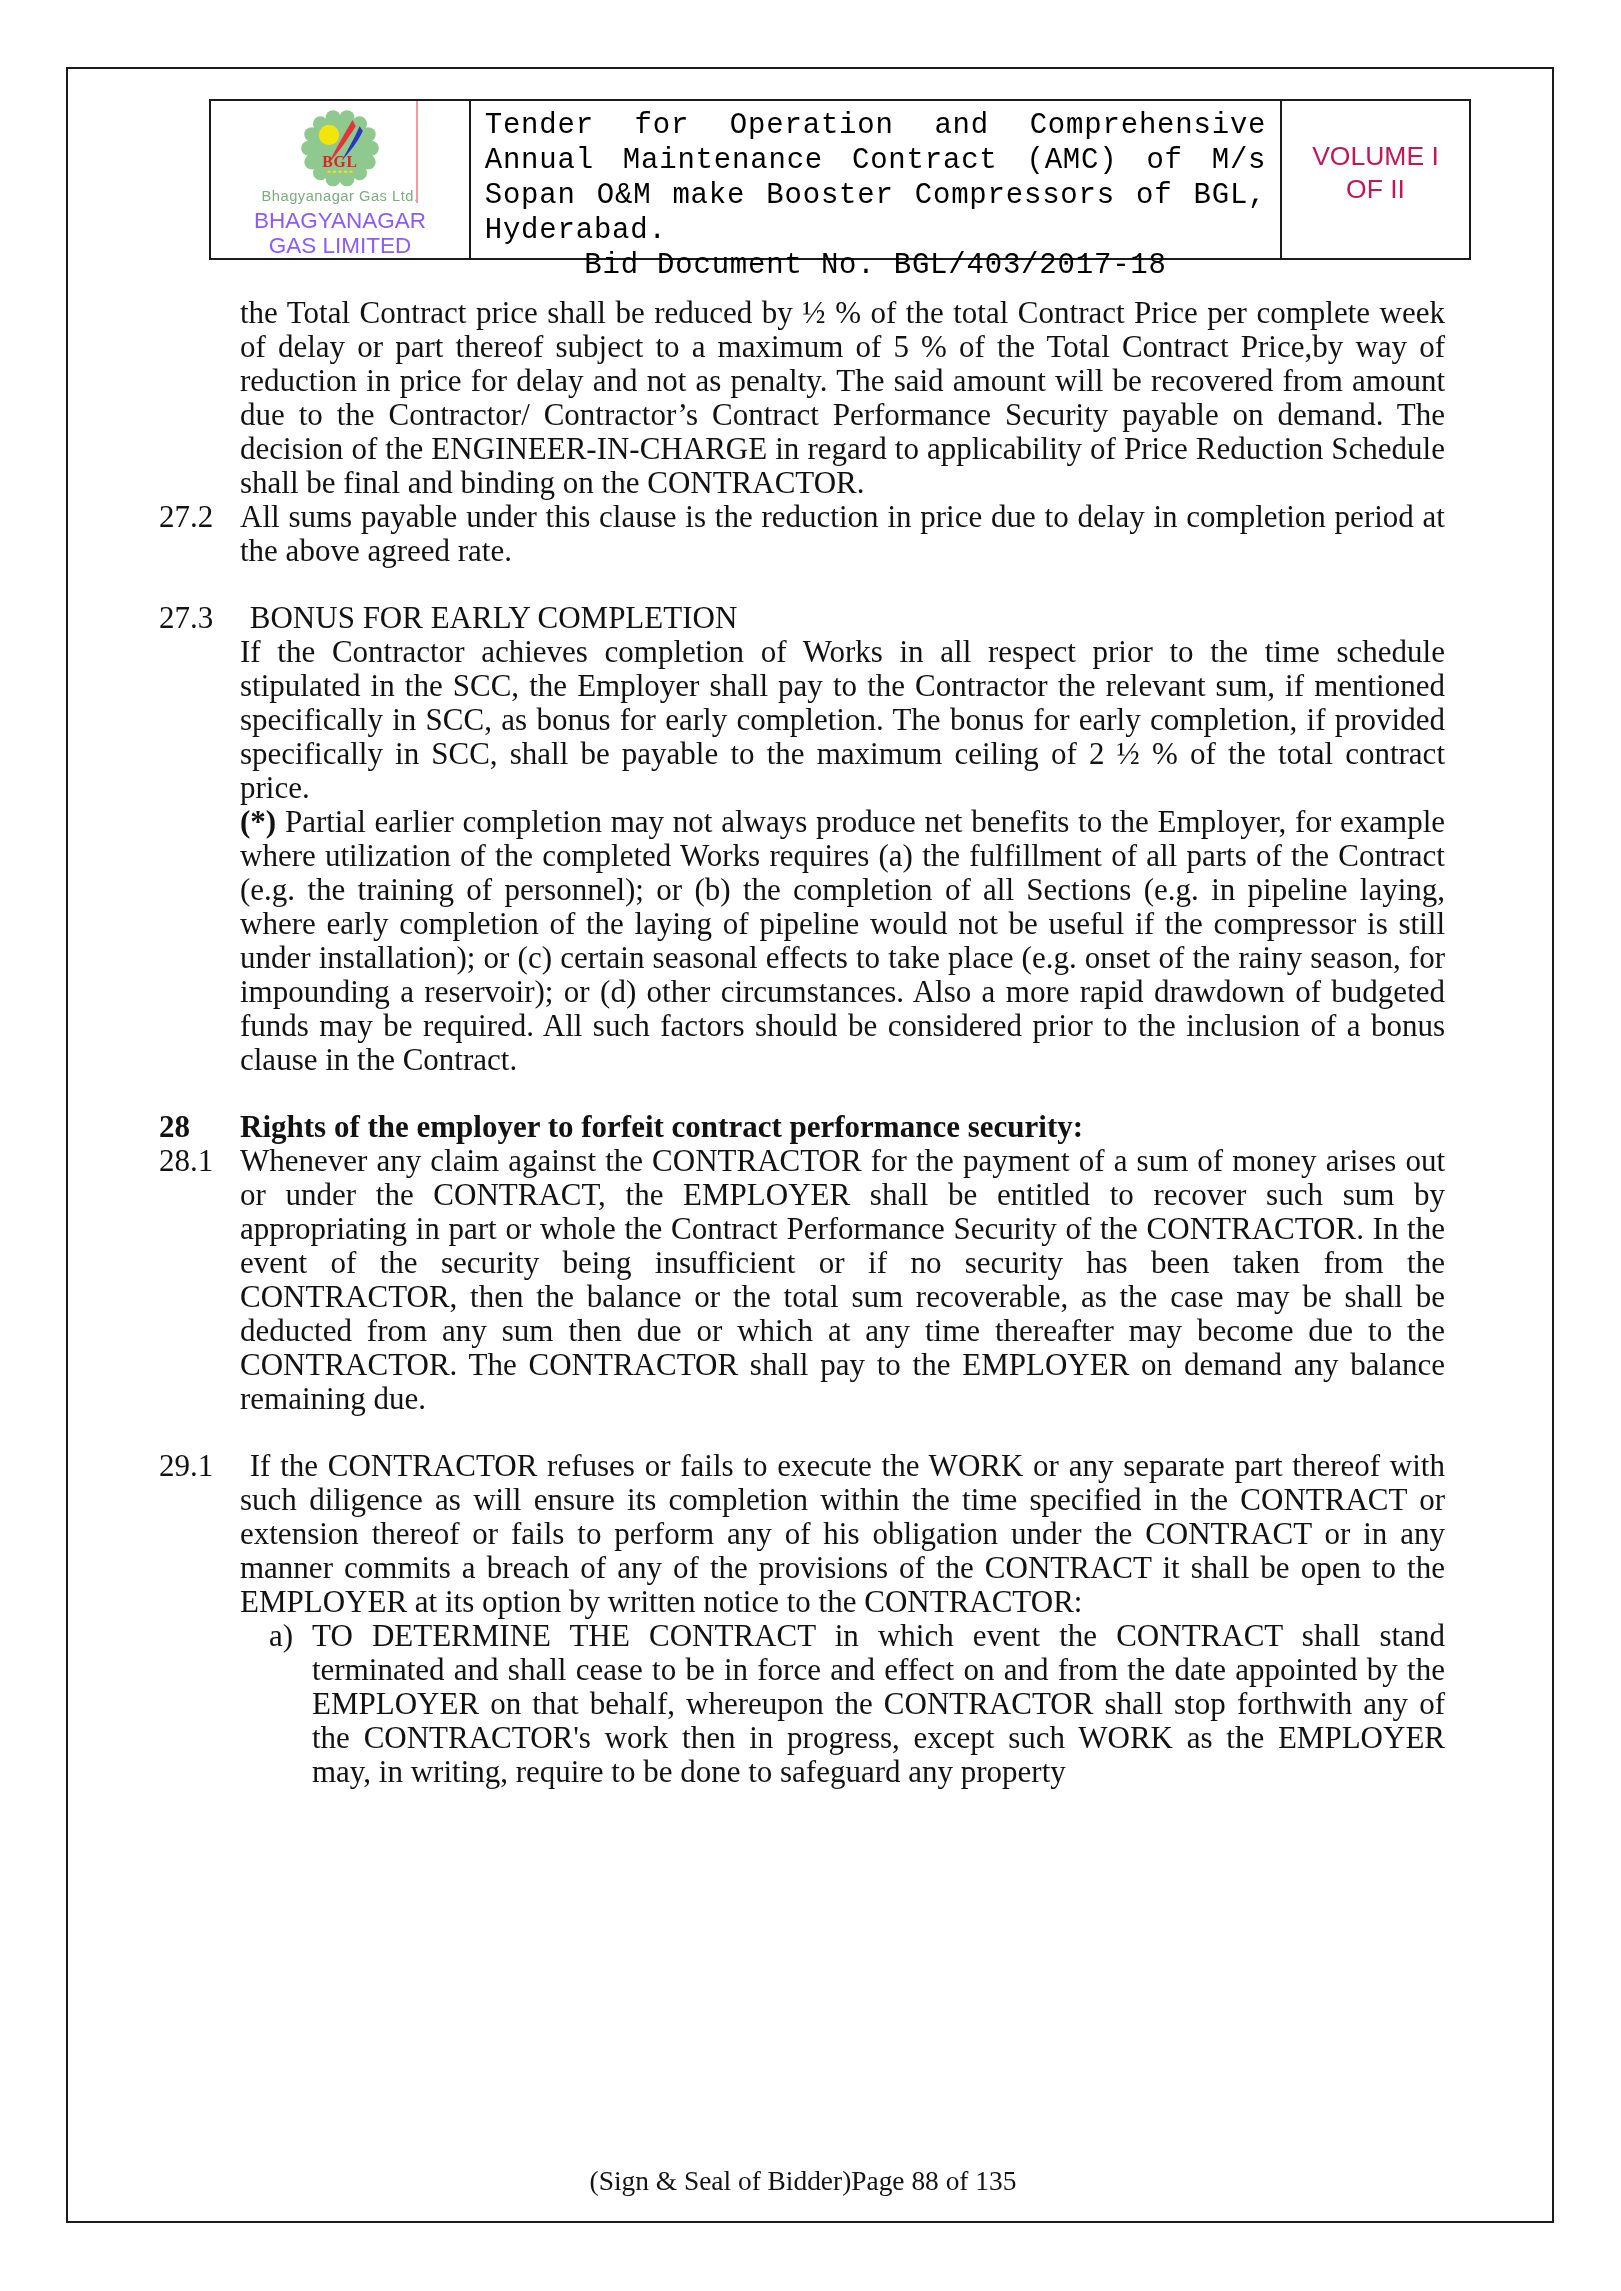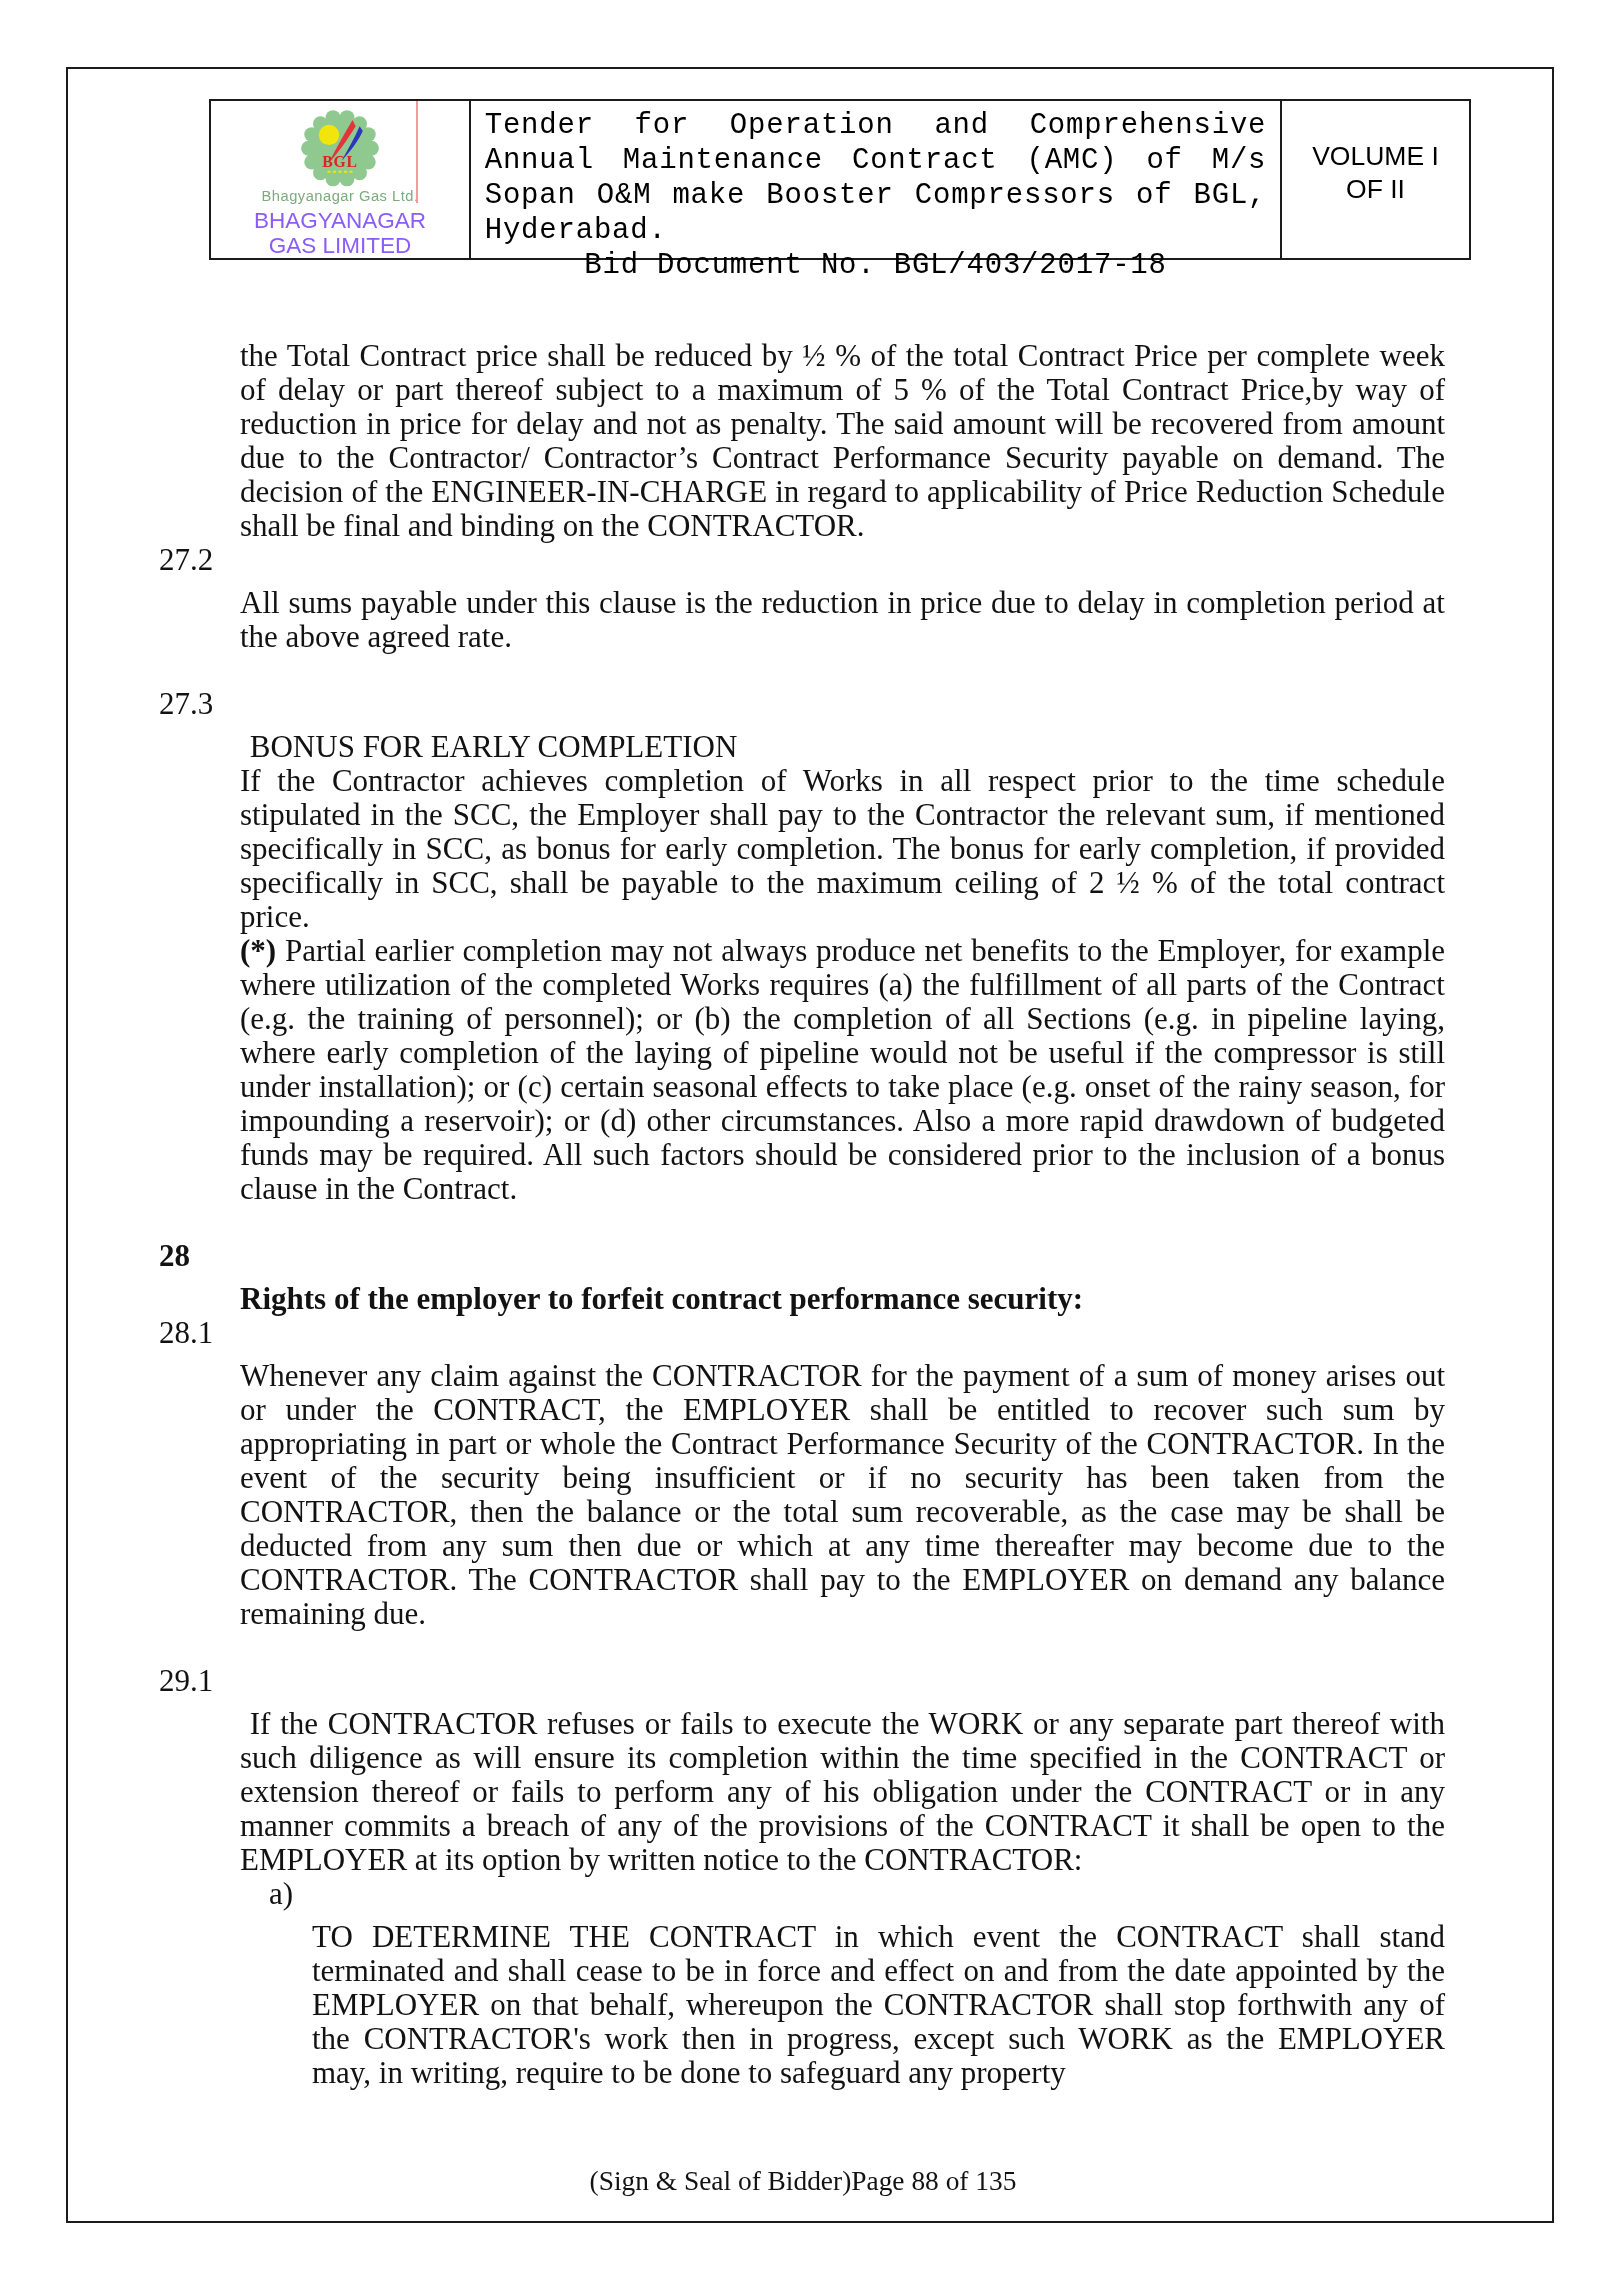--- a/index.html
+++ b/index.html
@@ -29,30 +29,30 @@
     width:225px; color:#8b5cf6;
   }
   .cell-title {
     flex:1 1 auto; box-sizing:border-box; padding:6.9px 13.7px 0 13.7px;
     font-size:29px; line-height:35px; letter-spacing:0.8px; color:#000;font-family:Liberation Mono, monospace;
   }
   .title-main { text-align:justify; }
   .title-bid  { text-align:center; }
   .cell-volume {
     width:189px; flex:none; border-left:2px solid #1b1b1b; box-sizing:border-box;
-    text-align:center; padding-top:39px; font-size:26.5px; line-height:33px; color:#000000;
+    text-align:center; padding-top:39px; font-size:26.5px; line-height:33px; color:#be185d;
   }
   
   .content {
     position:absolute; left:91px; top:227px; right:107px;
     font-size:31px; line-height:34px; text-align:justify;
   }
   .row { display:flex; }
   .c-num { flex:none; width:81px; text-align:left; }
-  .c-text { flex:1 1 auto; text-align:justify;margin-top:43px; }
+  .c-text { flex:1 1 auto; text-align:justify; }
   .gap { height:33px; }
   .bold { font-weight:bold; }
   .indent-first { text-indent:9.8px; }
   .sub-row { display:flex; margin-left:29px; }
   .sub-marker { flex:none; width:43px; }
   
   .footer {
     position:absolute; left:93px; right:107px; bottom:25.5px;
     display:flex; justify-content:center; font-size:27.4px; line-height:29px;
   }

